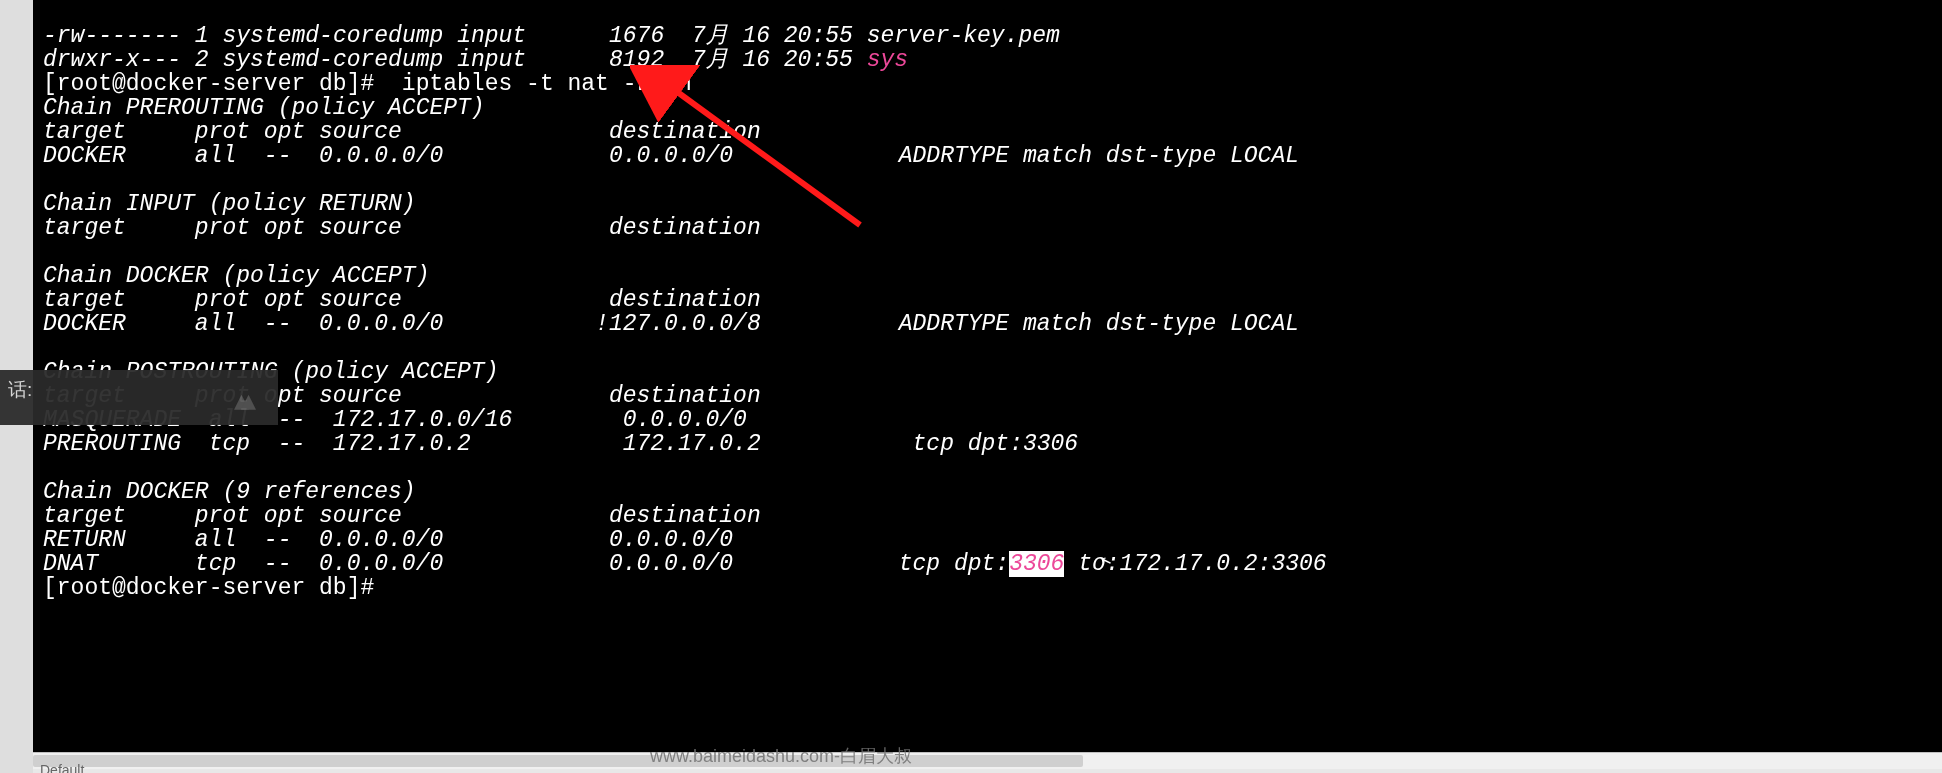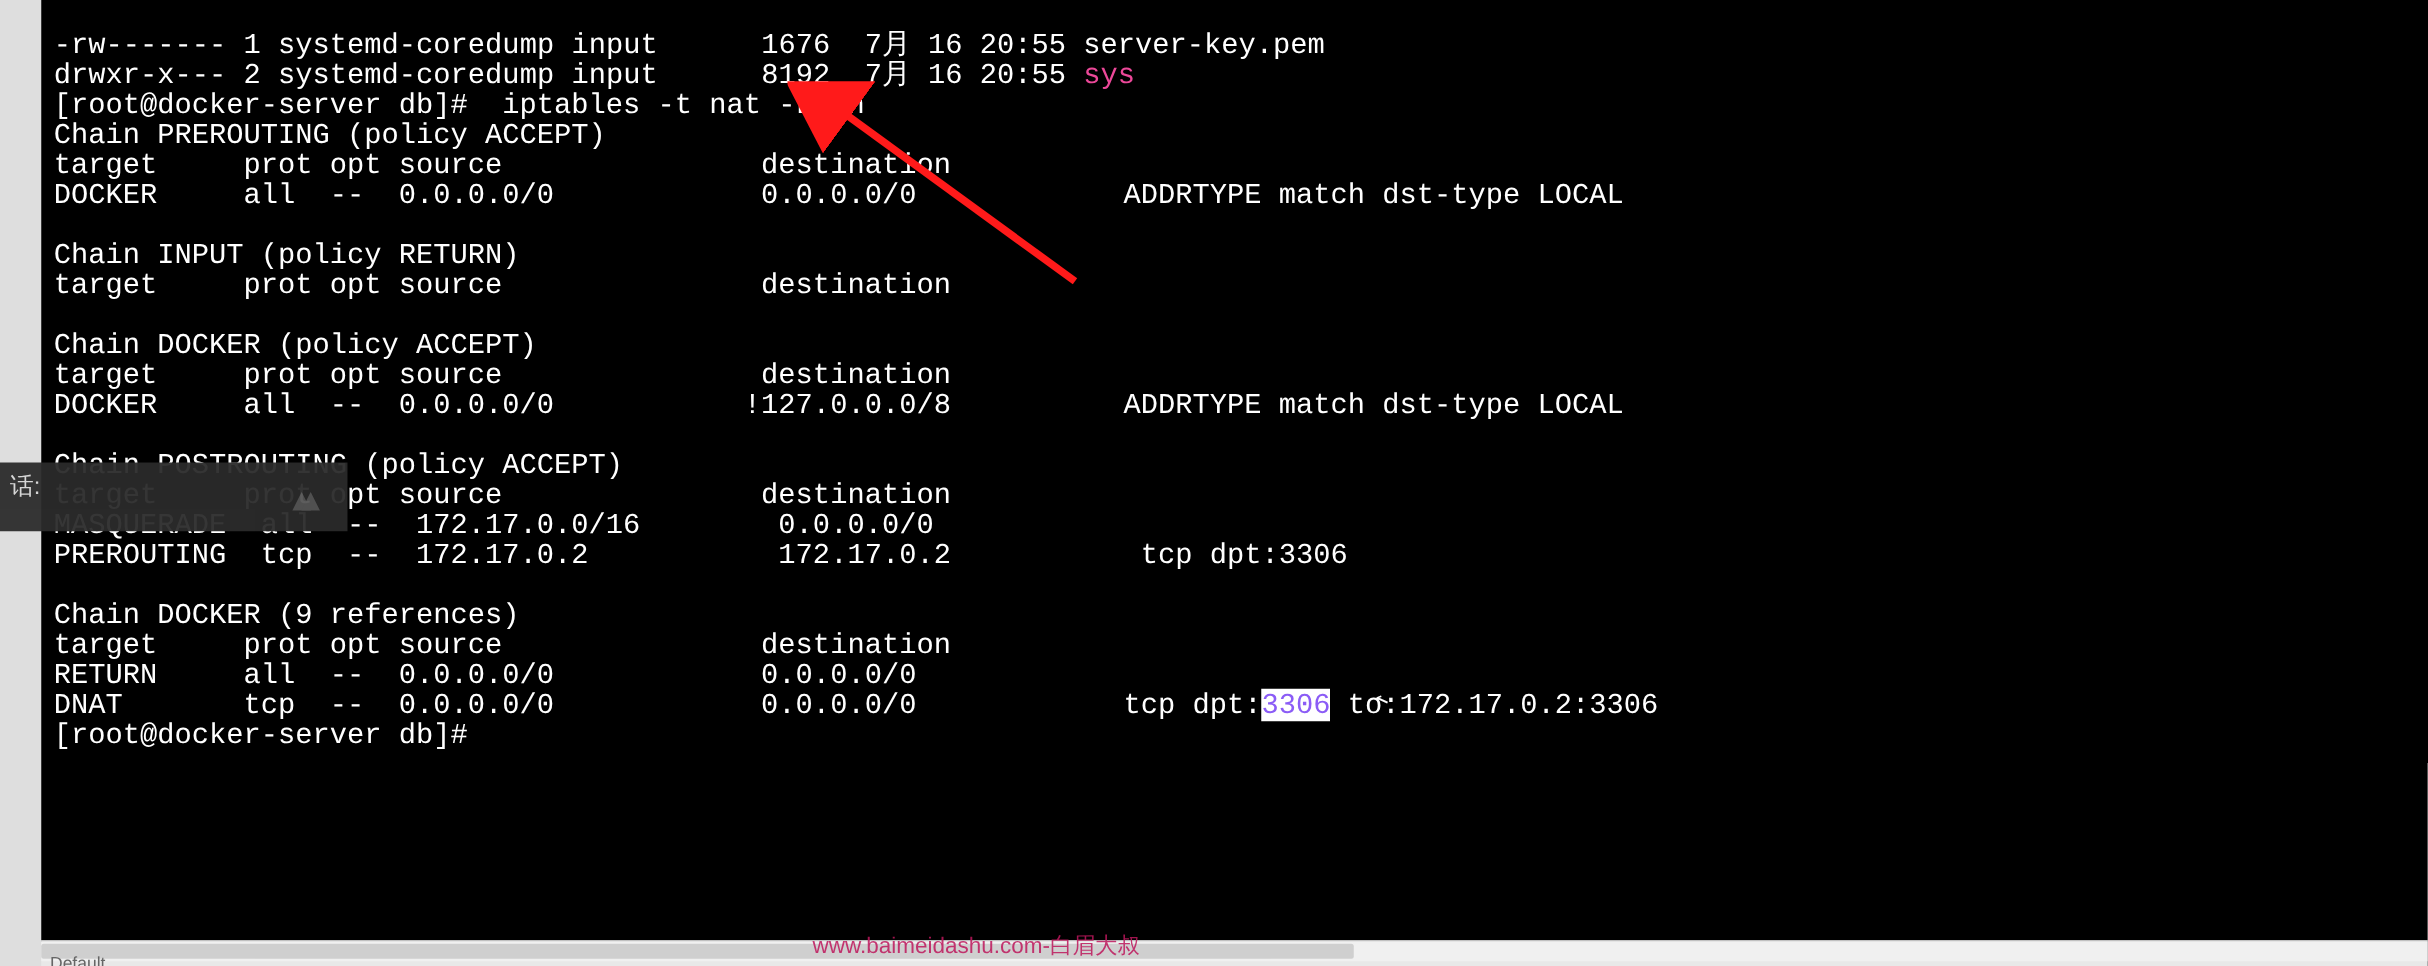--- a/index.html
+++ b/index.html
@@ -20,26 +20,26 @@
     background: #000;
     padding: 0 0 0 10px;
   }
   .term {
     font-size: 23px;
     line-height: 24px;
     white-space: pre;
     letter-spacing: 0px;
   }
   .term span { display: inline; }
-  .white { color: #ffffff; }
+  .white { color: #ffffff; font-style: italic; }
   .blue  { color: #ec4899; }
   .prompt { color: #ffffff; }
   .hl {
     background: #ffffff;
-    color: #8b5cf6;
+    color: #ec4899;
   }
   .scrollbar-h {
     position: absolute;
     left: 33px;
     right: 0;
     bottom: 4px;
     height: 16px;
     background: #f0f0f0;
     border-top: 1px solid #c0c0c0;
   }
@@ -87,21 +87,21 @@
     color: #555;
     font-size: 30px;
     letter-spacing: -8px;
   }
   .watermark {
     position: absolute;
     left: 650px;
     bottom: 5px;
     font-family: sans-serif;
     font-size: 18px;
-    color: #be185d;
+    color: #737373;
     opacity: 0.85;
     pointer-events: none;
   }
   .tab-hint {
     position: absolute;
     left: 40px;
     bottom: -5px;
     font-family: sans-serif;
     font-size: 14px;
     color: #666;

